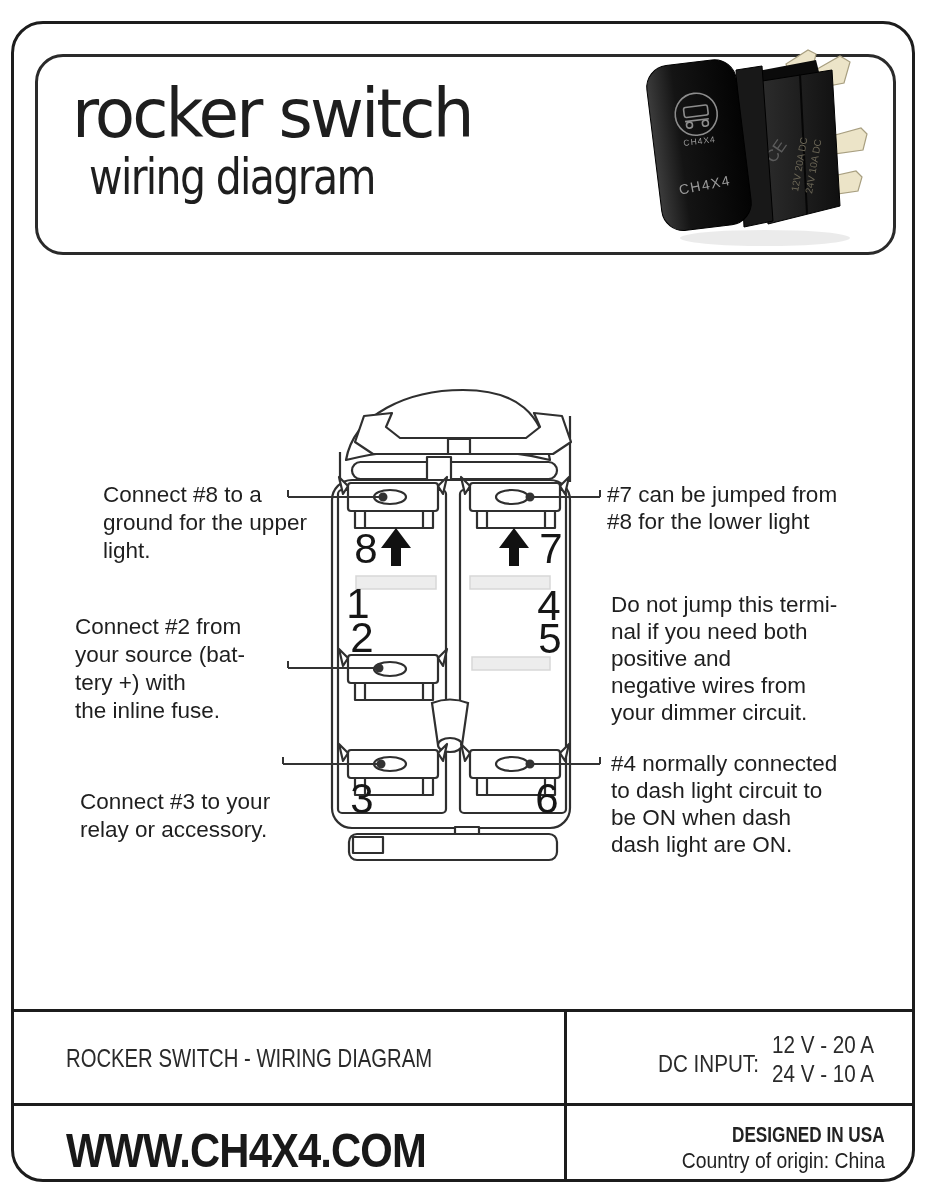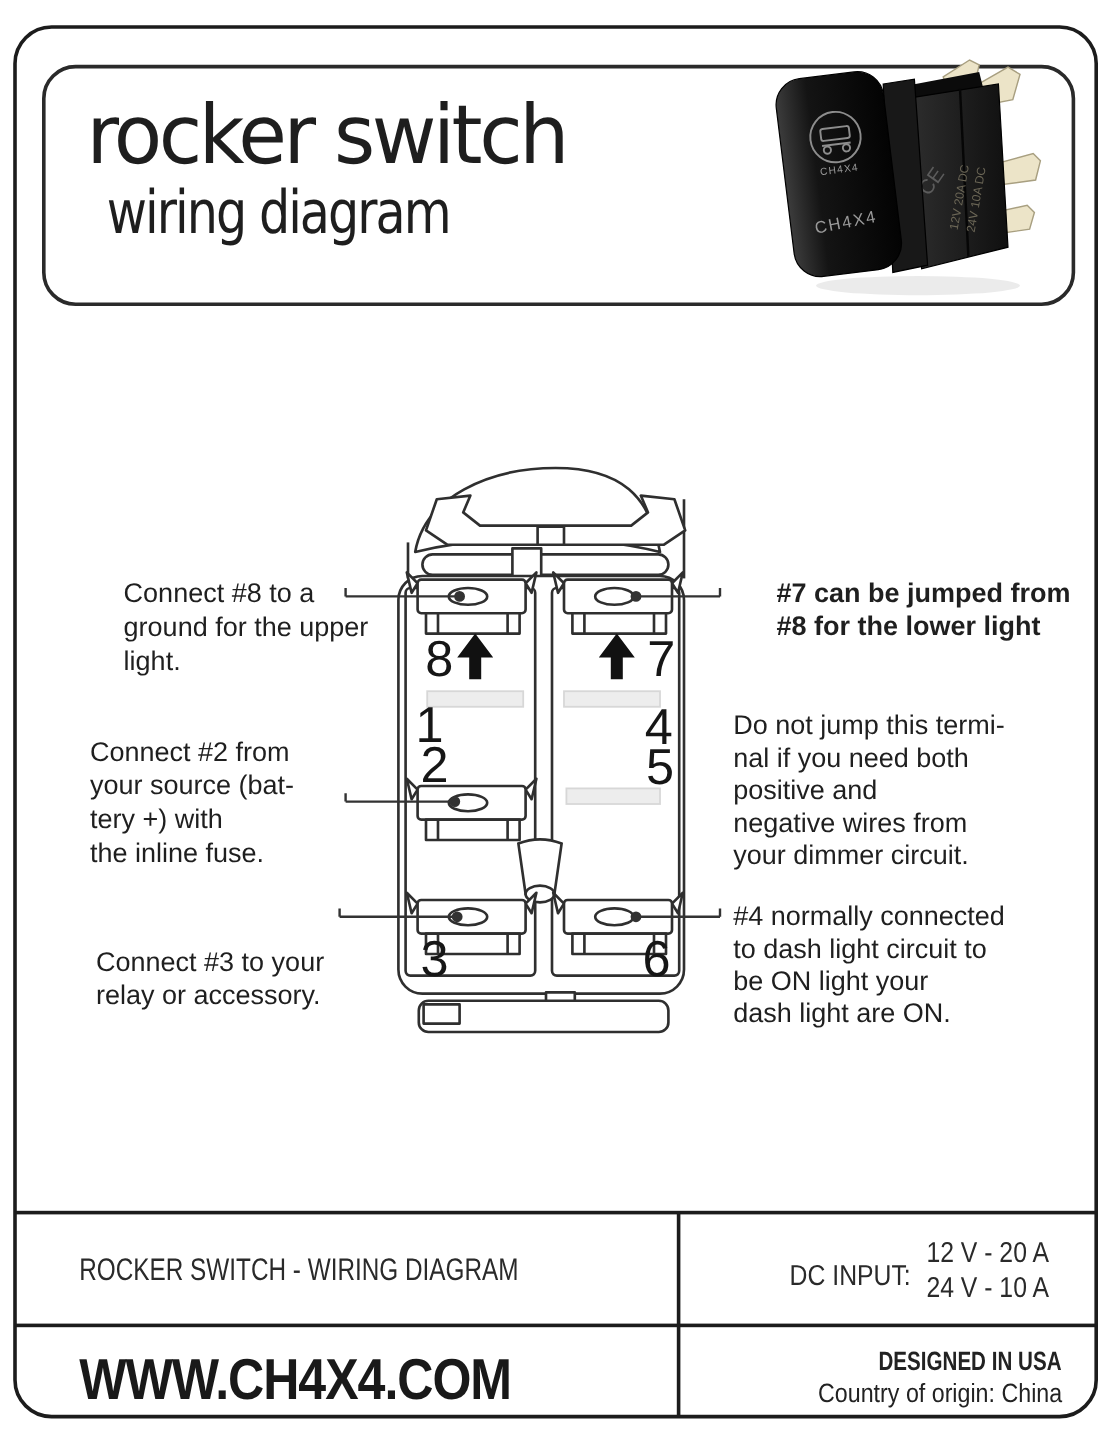--- a/index.html
+++ b/index.html
@@ -201,35 +201,35 @@
   <div>Connect #2 from</div>
   <div>your source (bat-</div>
   <div>tery +) with</div>
   <div>the inline fuse.</div>
 </div>
 <div class="ann l" style="left:80px;top:788px;">
   <div>Connect #3 to your</div>
   <div>relay or accessory.</div>
 </div>
 
-<div class="ann r" style="left:647px;top:481px;font-weight:bold;">
+<div class="ann r" style="left:607px;top:481px;">
   <div>#7 can be jumped from</div>
   <div>#8 for the lower light</div>
 </div>
 <div class="ann r" style="left:611px;top:591px;">
   <div>Do not jump this termi-</div>
   <div>nal if you need both</div>
   <div>positive and</div>
   <div>negative wires from</div>
   <div>your dimmer circuit.</div>
 </div>
 <div class="ann r" style="left:611px;top:750px;">
   <div>#4 normally connected</div>
   <div>to dash light circuit to</div>
-  <div>be ON light your</div>
+  <div>be ON when dash</div>
   <div>dash light are ON.</div>
 </div>
 
 <div class="abs hline" style="left:13px;top:1009px;width:900px;"></div>
 <div class="abs hline" style="left:13px;top:1103px;width:900px;"></div>
 <div class="abs vline" style="left:564px;top:1010px;height:170px;"></div>
 
 <div class="abs row1-title">ROCKER SWITCH - WIRING DIAGRAM</div>
 <div class="abs dc-label">DC INPUT:</div>
 <div class="abs dc-values">

